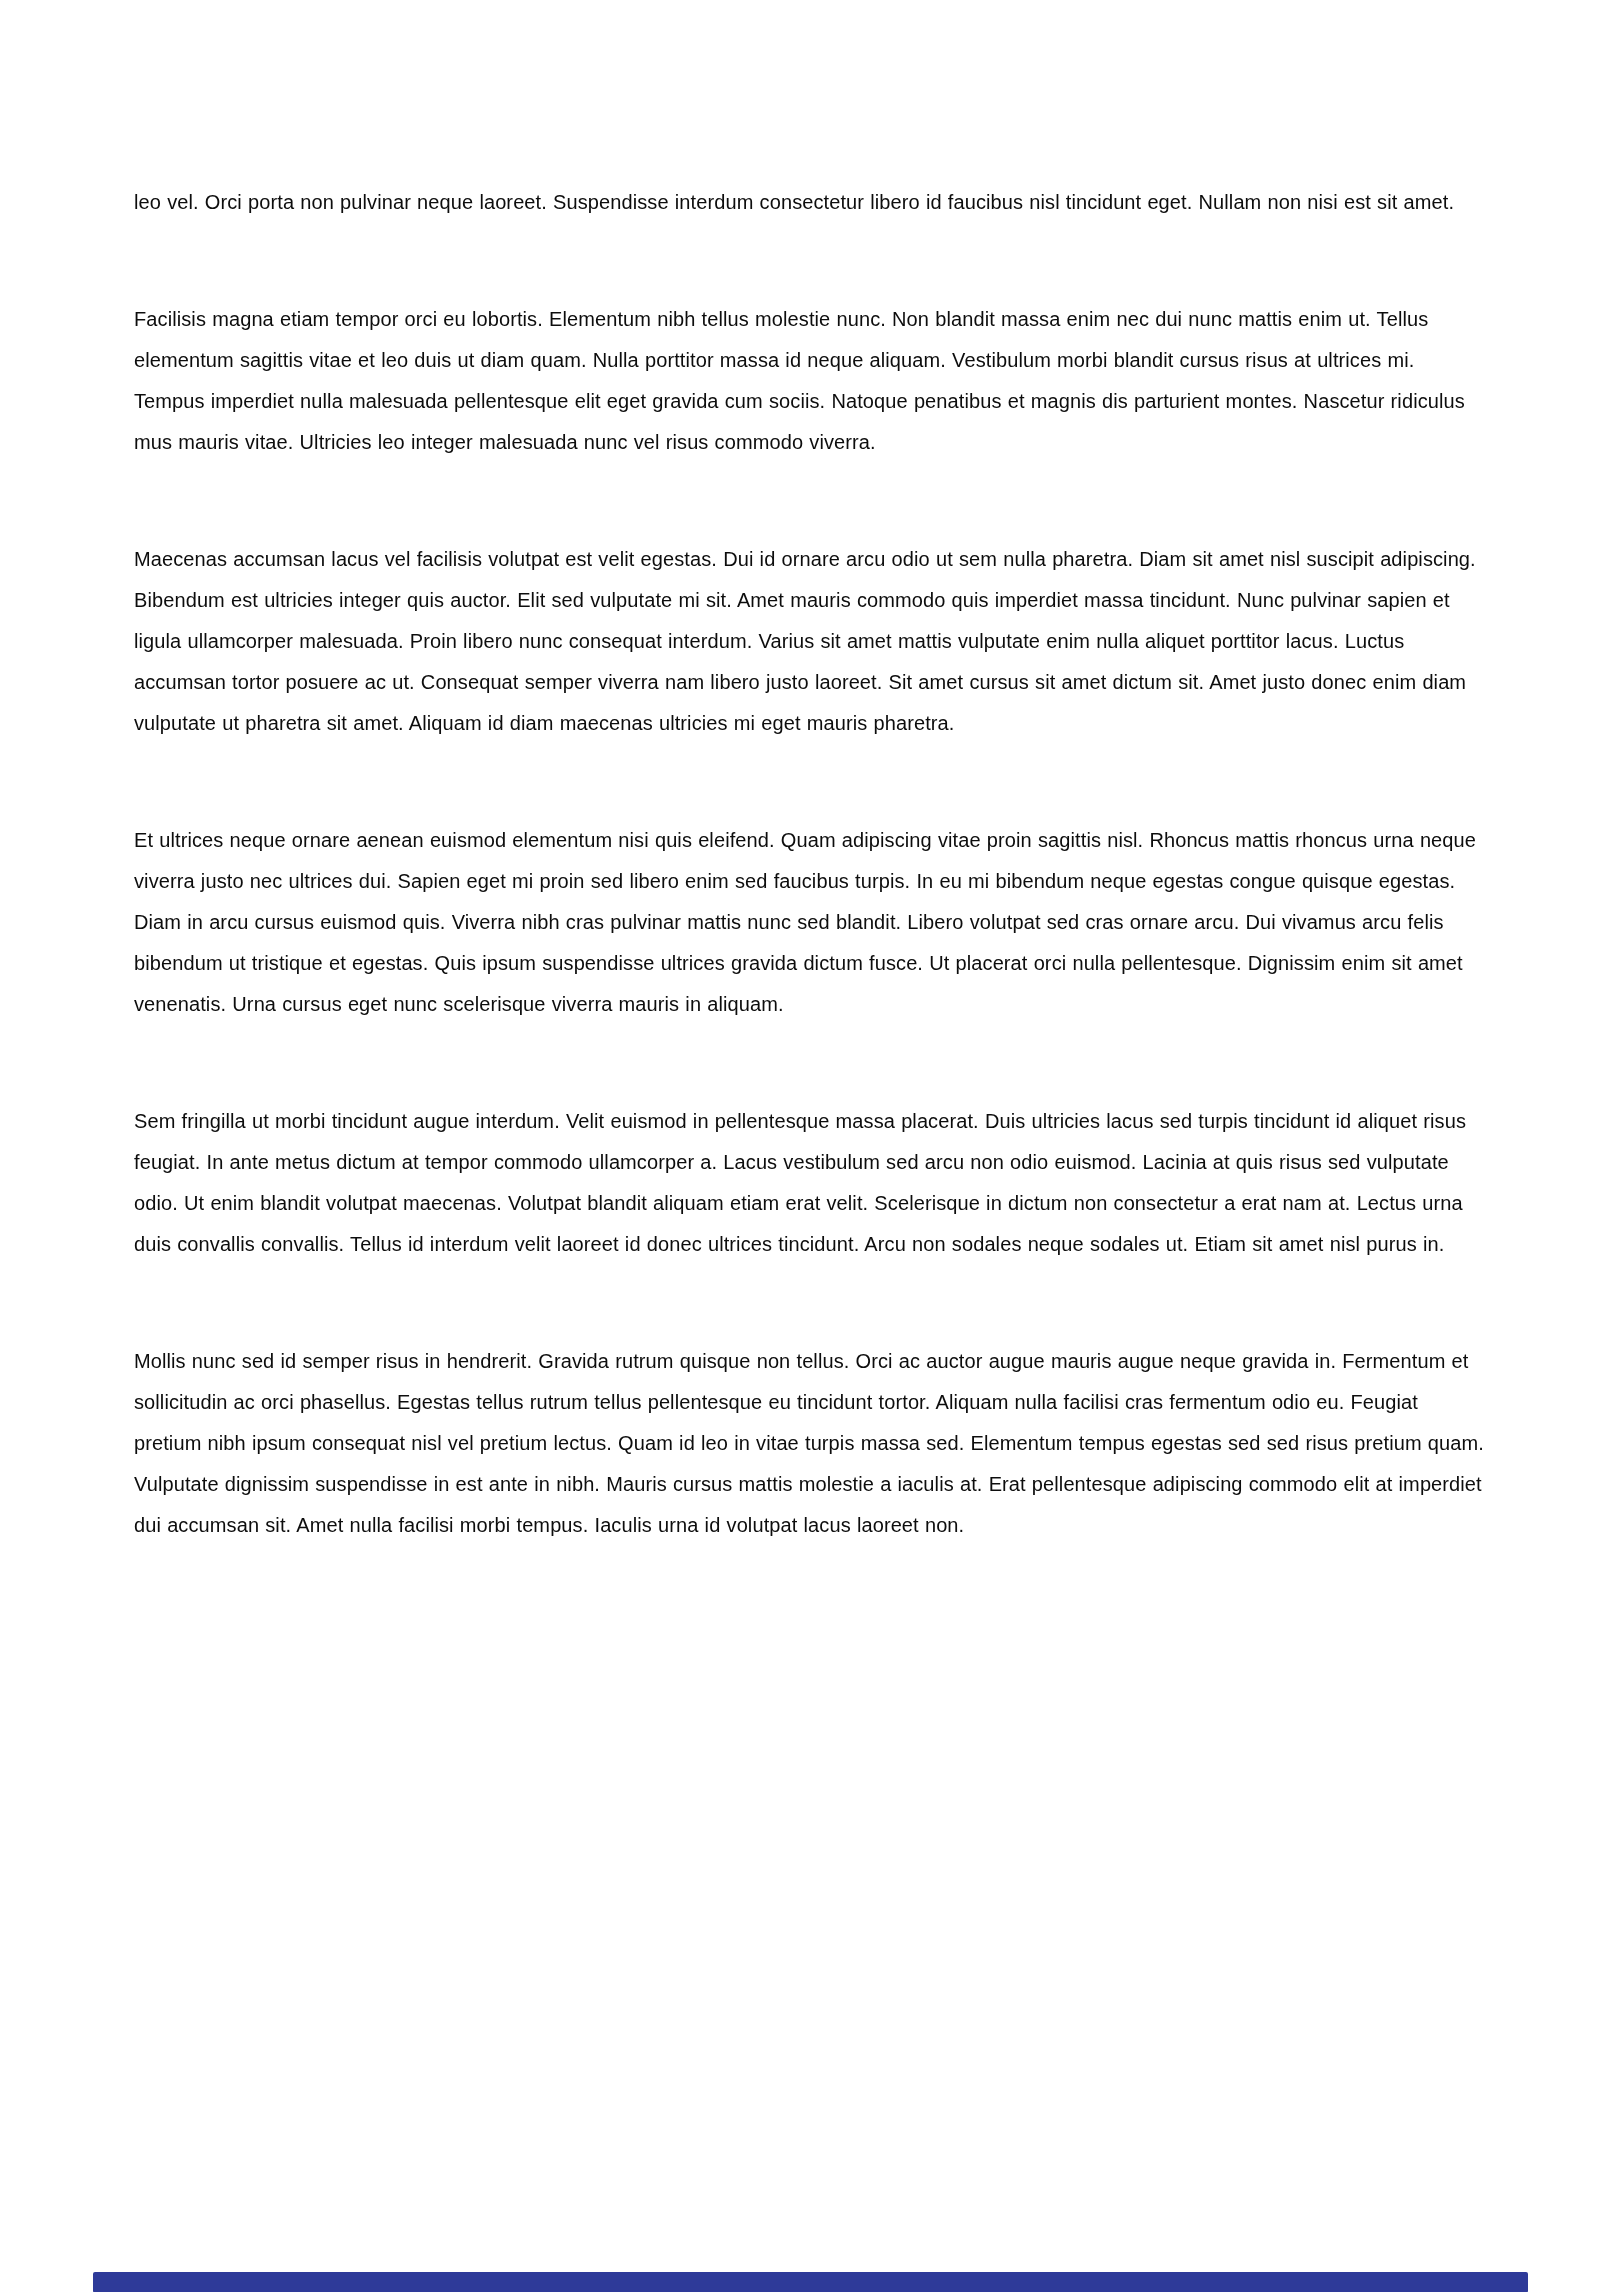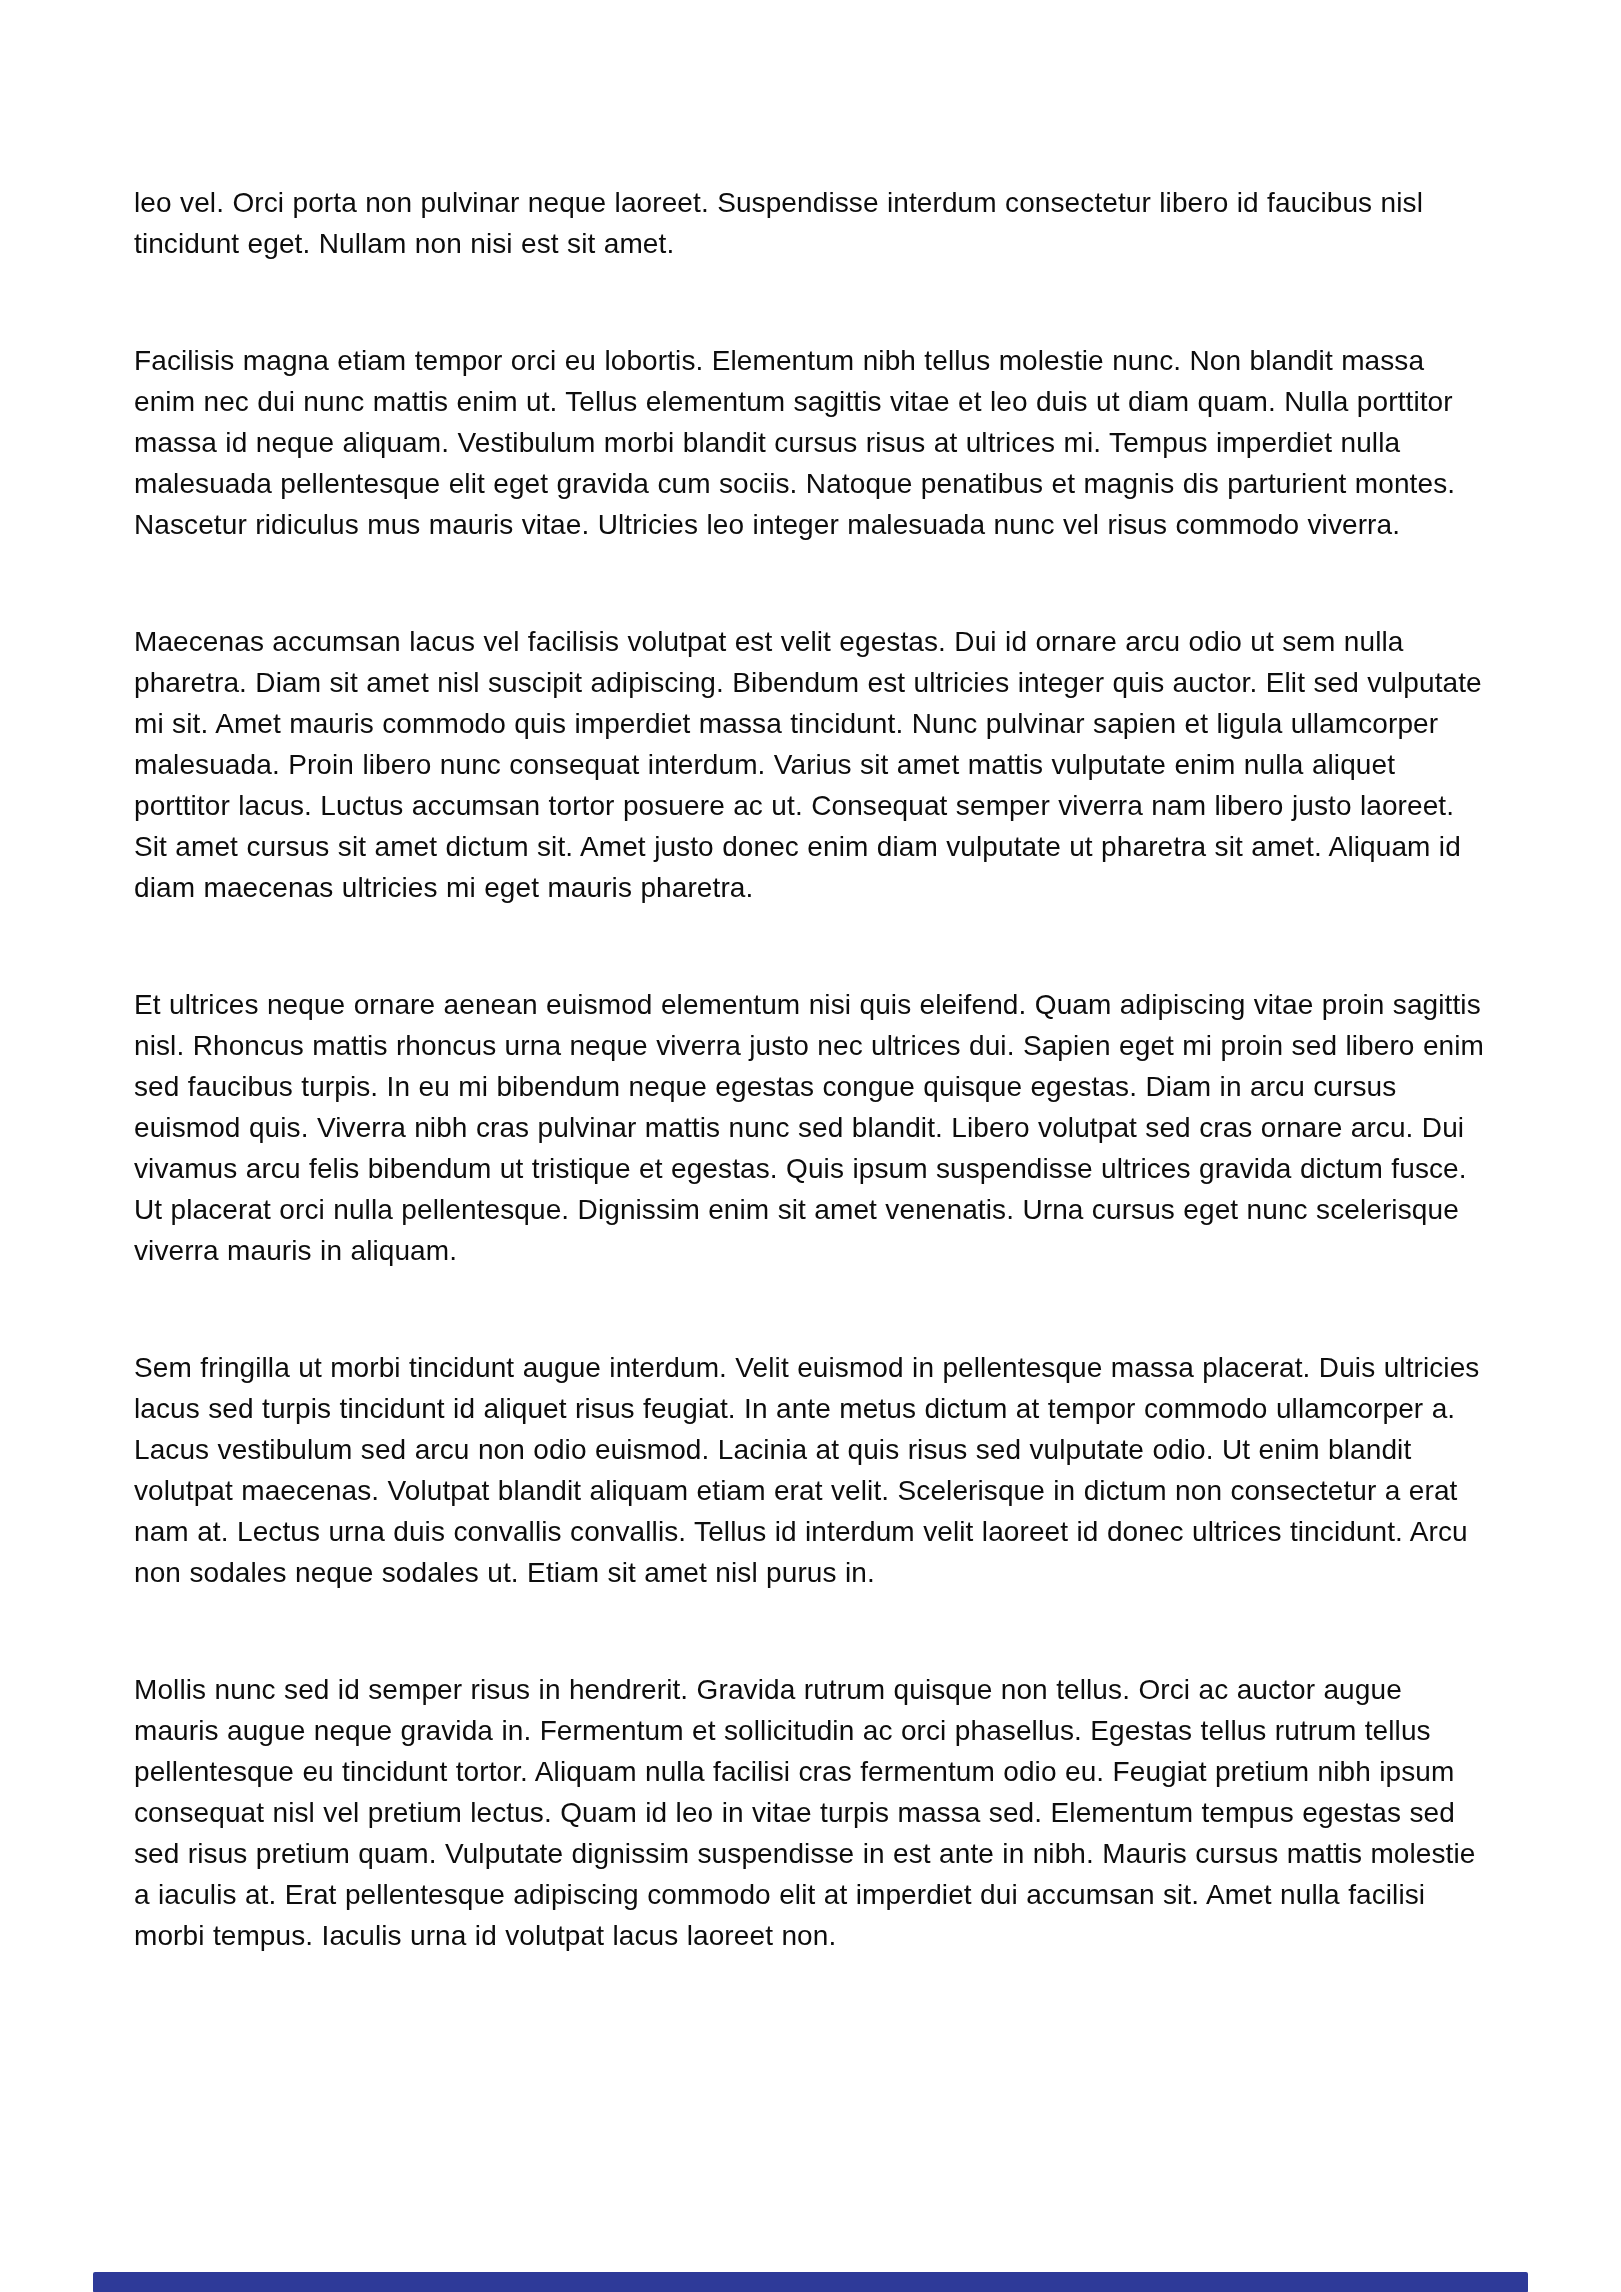--- a/index.html
+++ b/index.html
@@ -16,21 +16,21 @@
     font-family: "Liberation Sans", "DejaVu Sans", sans-serif;
   }
   .content {
     position: absolute;
     top: 182px;
     left: 134px;
     width: 1353px;
   }
   .content p {
     margin: 0 0 76px 0;
-    font-size: 28px;
+    font-size: 20px;
     line-height: 41px;
     color: #0d0d0d;
     text-align: left;
     letter-spacing: 0.1px;
     word-spacing: 0.5px;
   }
   .footer-bar {
     position: absolute;
     left: 93px;
     right: 93px;

